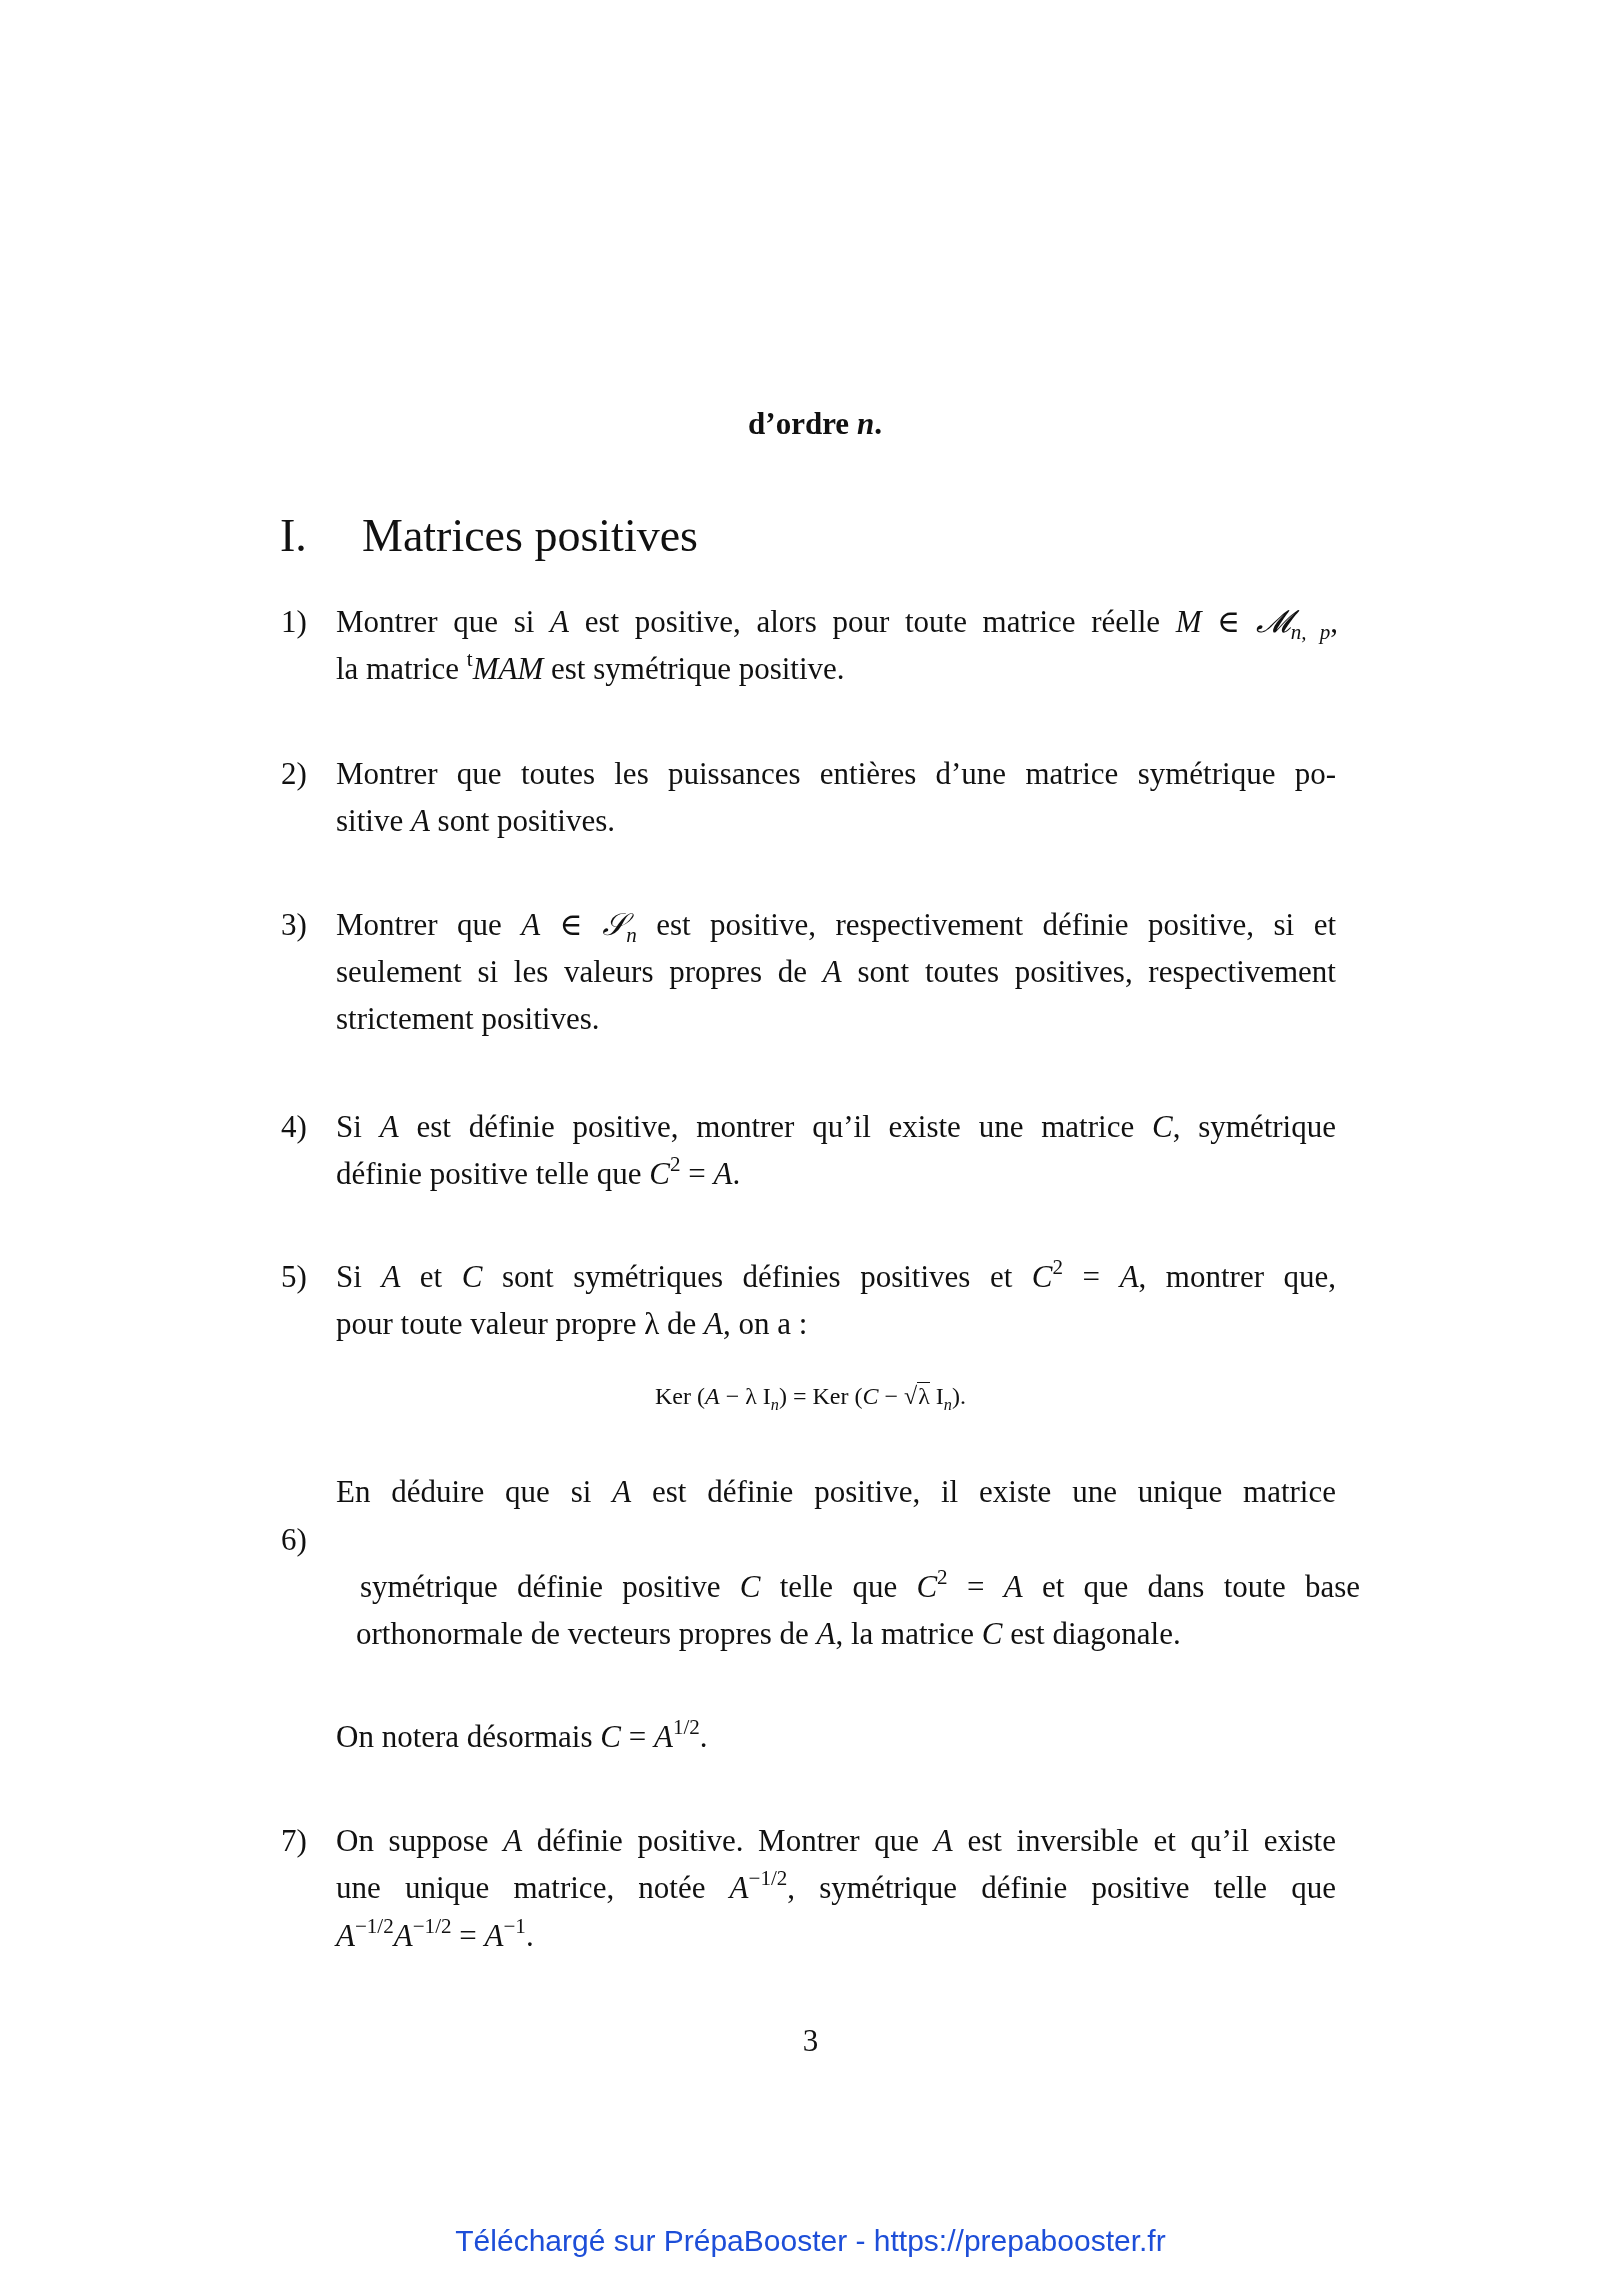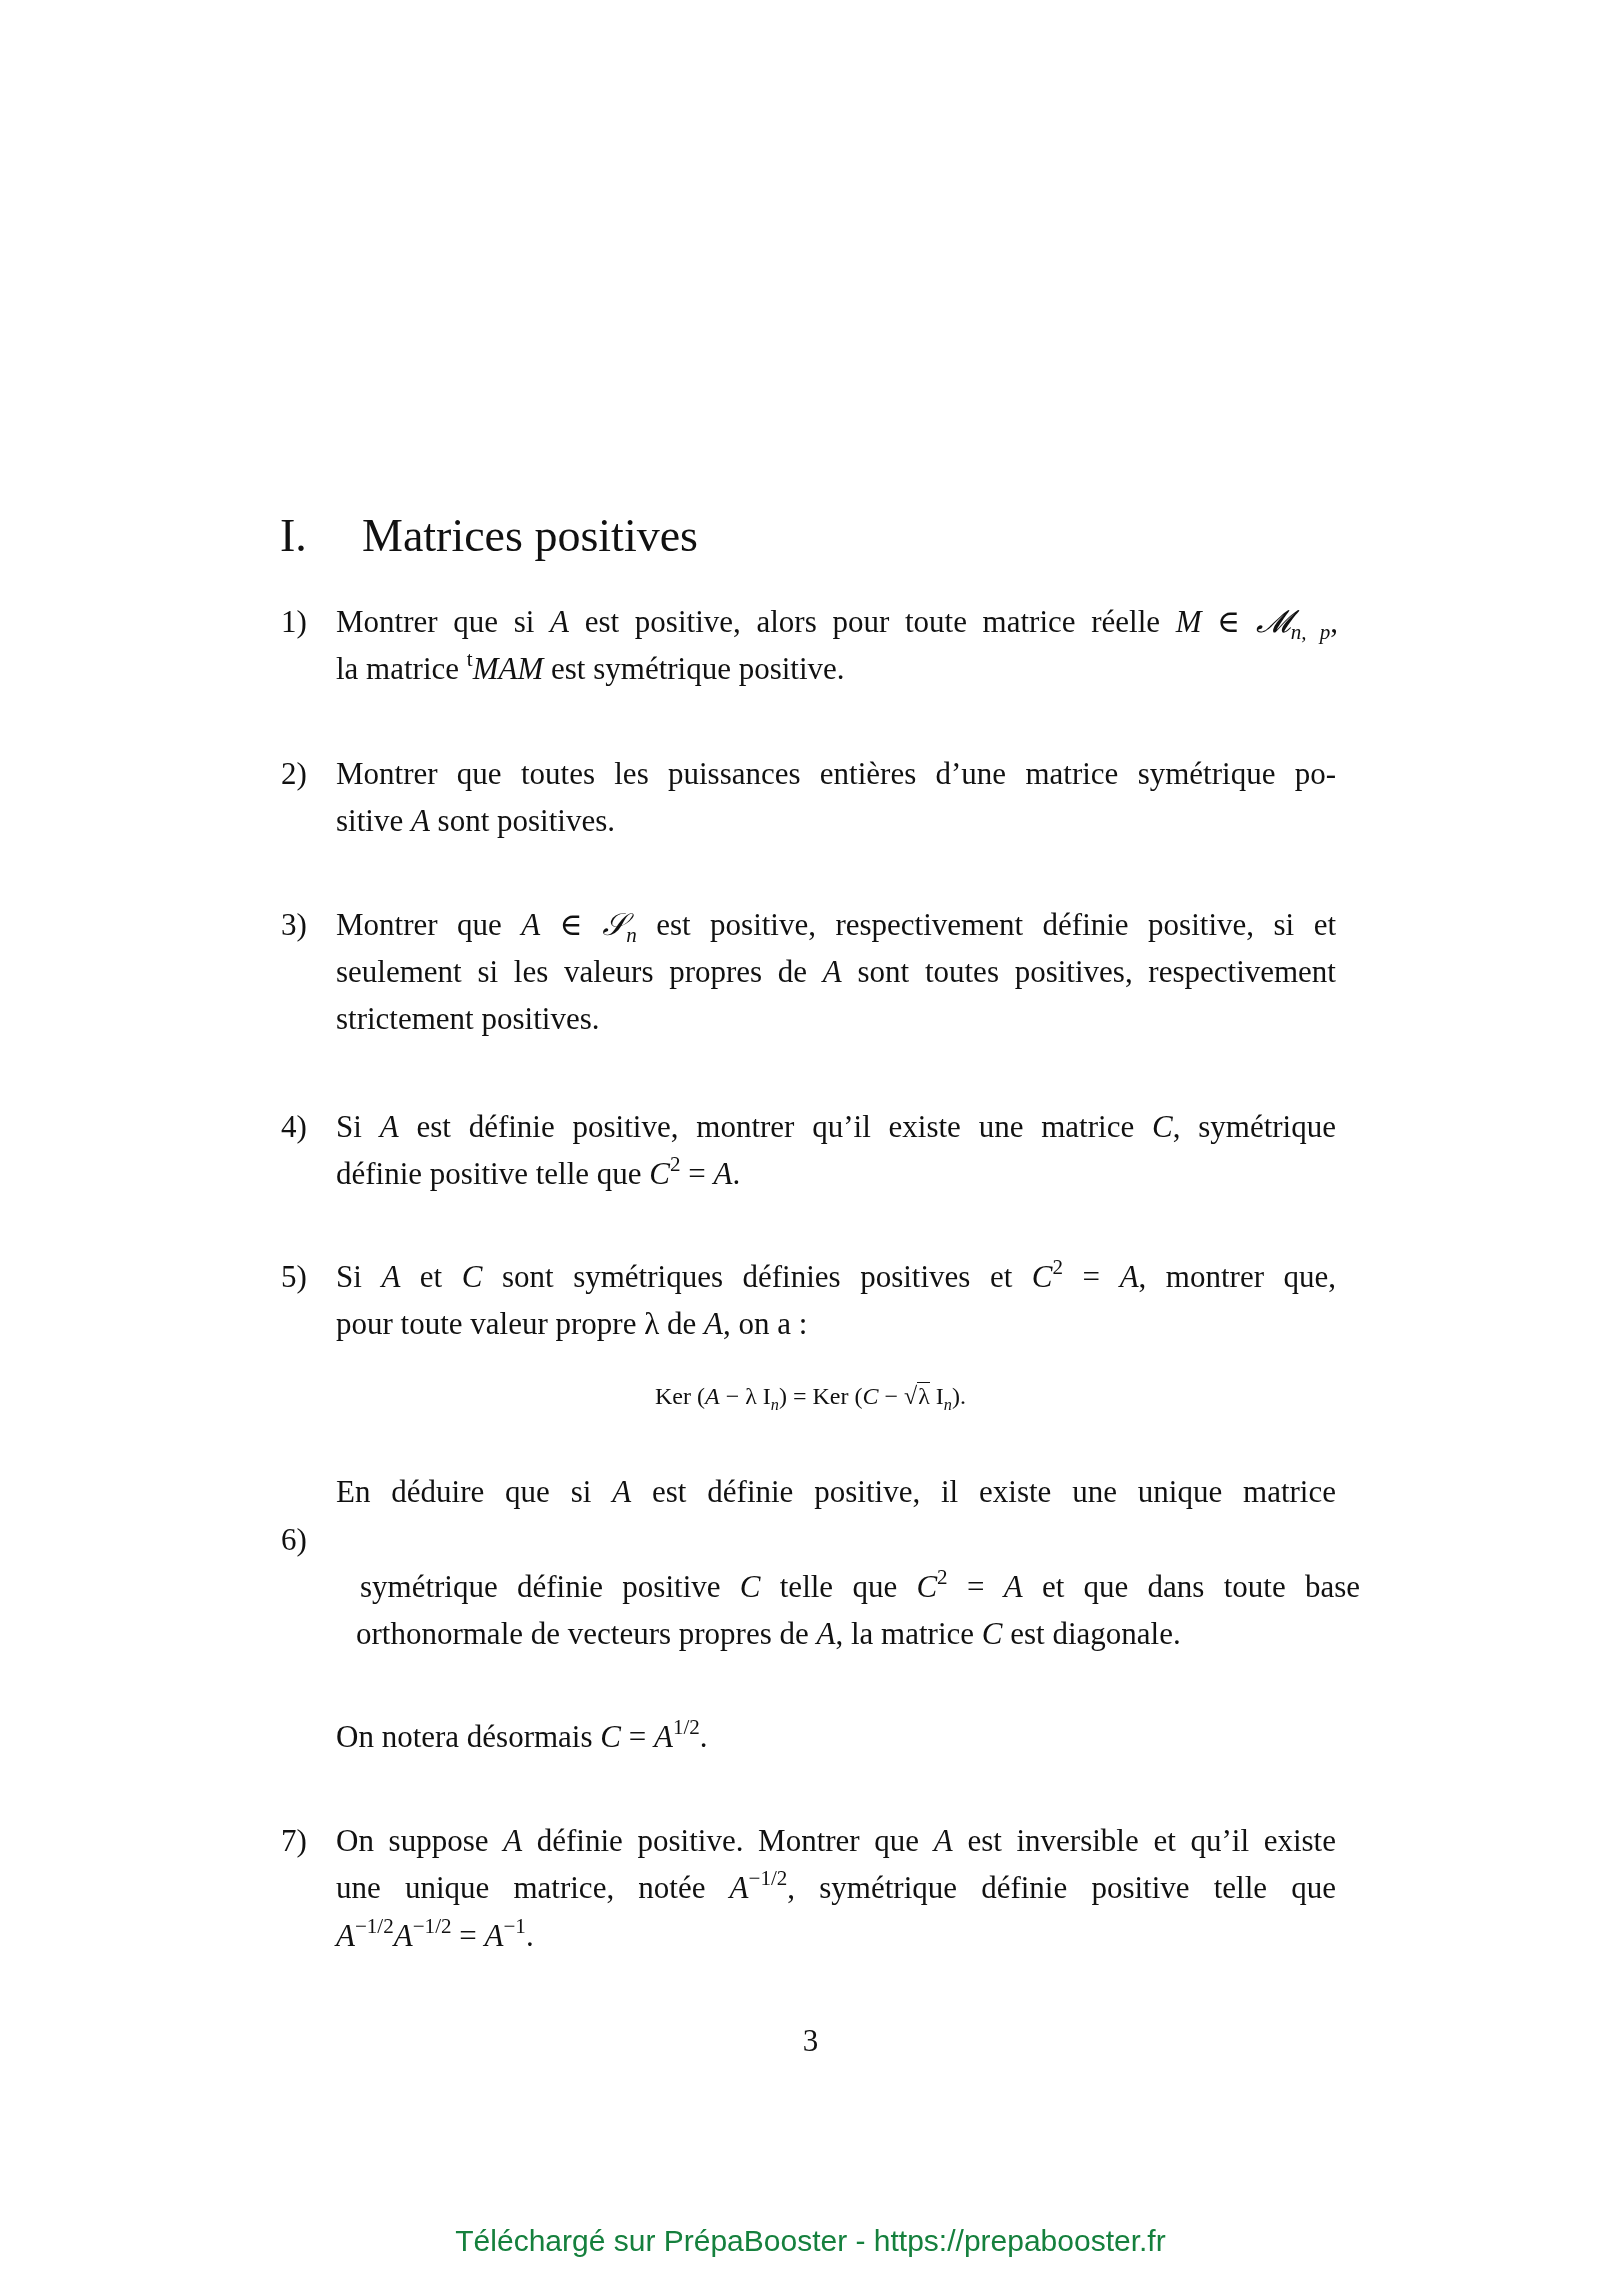--- a/index.html
+++ b/index.html
@@ -11,30 +11,31 @@
   .intro { font-weight: bold; font-size: 31px; }
   .center { text-align: center; }
   .num { position: absolute; font-size: 31px; line-height: 39px; }
   .section { position: absolute; font-size: 46px; line-height: 55px; }
   .section .roman { position: absolute; left: 0; }
   .section .title { position: absolute; left: 82px; white-space: nowrap; }
   i.m { font-style: italic; }
   sup { font-size: 0.68em; line-height: 0; position: relative; top: -0.1em; }
   sub { font-size: 0.68em; line-height: 0; }
   .footer { position: absolute; left: 0; width: 1621px; text-align: center; top: 2221px;
-            font-family: "Liberation Sans", "DejaVu Sans", sans-serif; font-size: 30px; line-height: 39px; color: #15803d; }
+            font-family: "Liberation Sans", "DejaVu Sans", sans-serif; font-size: 30px; line-height: 39px; color: #1d4ed8; }
   .pagenum { position: absolute; left: 0; width: 1621px; text-align: center; top: 2021px; font-size: 31px; line-height: 39px; }
   .eq { position: absolute; left: 0; width: 1621px; text-align: center; top: 1377px; font-size: 24px; line-height: 39px; }
   .sqrt { border-top: 1.5px solid #111; padding-left: 1px; }
 </style>
 </head>
 <body>
 
 <div class="page">
 
+  <div class="line intro center" style="left:294px; top:404px; width:1042px;"><span>d’ordre </span><i class="m">n</i><span>.</span></div>
 
   <div class="section" style="left:280px; top:508px; width:882px;">
     <span class="roman">I.</span>
     <span class="title">Matrices positives</span>
   </div>
 
   <div>
     <div class="num" style="left:281px; top:602px;">1)</div>
     <div class="line just" style="left:336px; top:602px; width:1002px;"><span>Montrer que si </span><i class="m">A</i><span> est positive, alors pour toute matrice réelle </span><i class="m">M</i><span> ∈ </span><i class="m">𝓜</i><sub><i>n, p</i></sub><span>,</span></div>
     <div class="line" style="left:336px; top:649px;"><span>la matrice </span><sup>t</sup><i class="m">MAM</i><span> est symétrique positive.</span></div>

